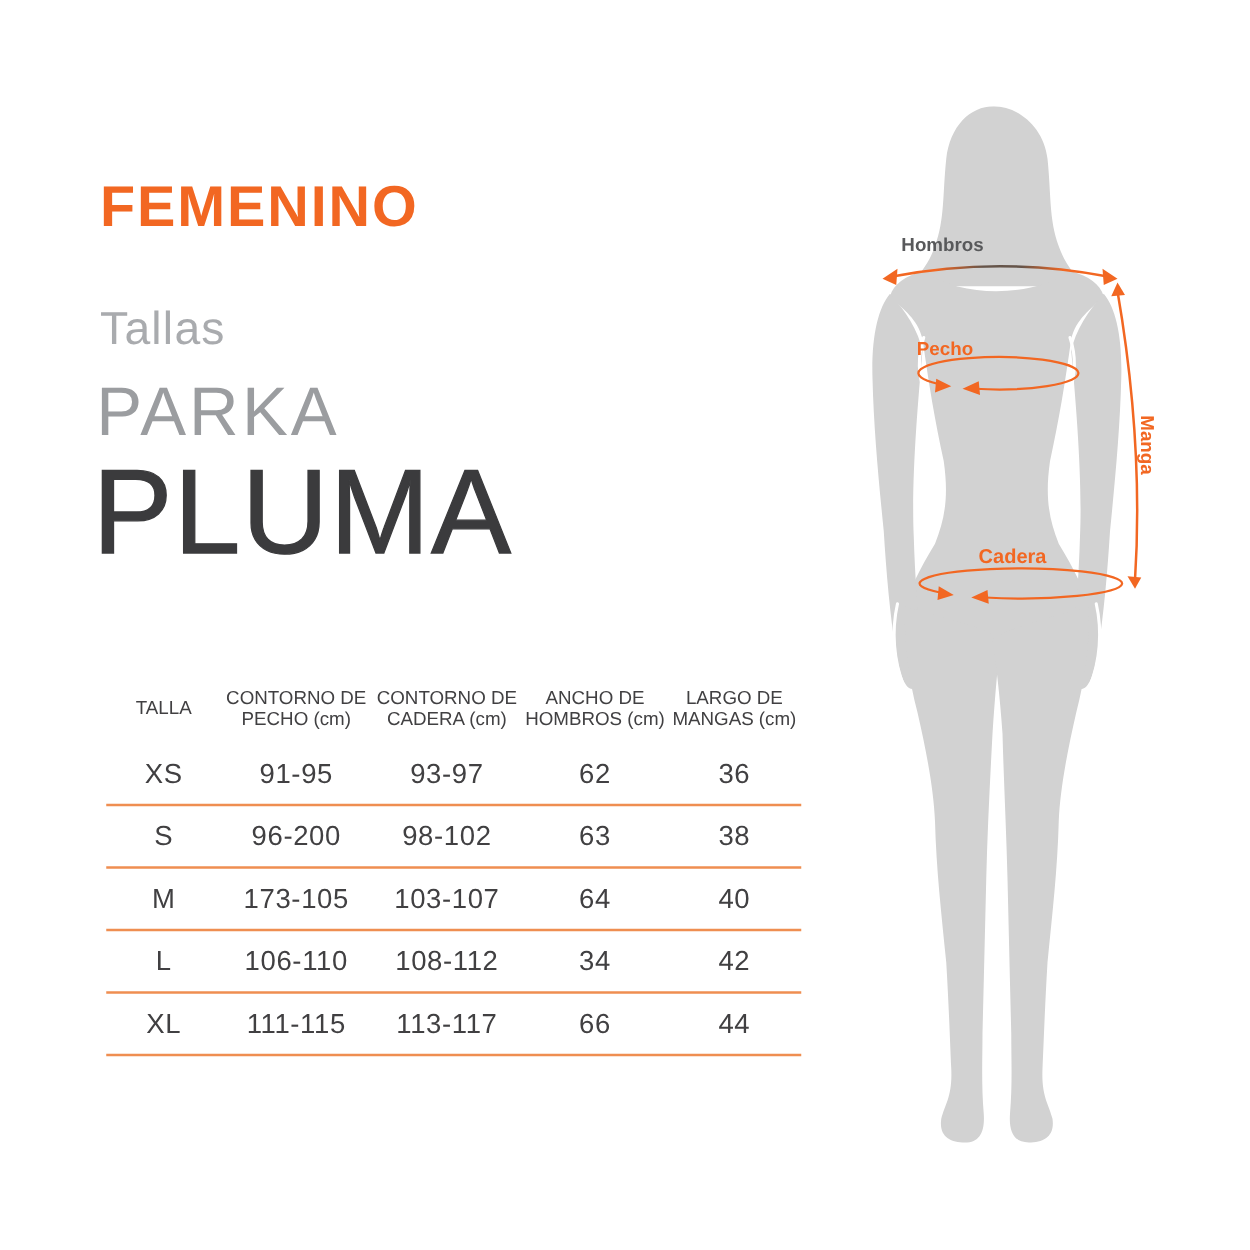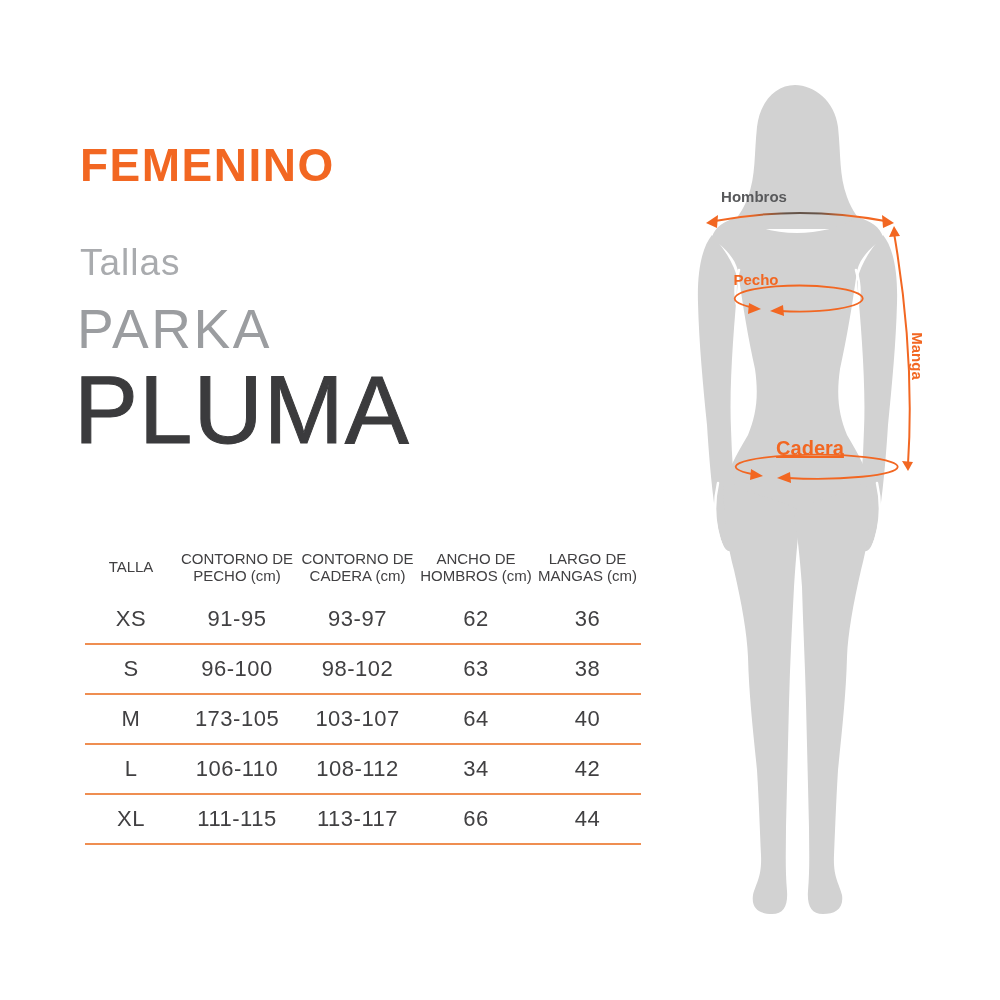--- a/index.html
+++ b/index.html
@@ -41,21 +41,21 @@
   #annotation-svg{left:660px;top:80px;}
   .sil{fill:var(--silhouette-gray);}
   .crease{fill:none;stroke:#ffffff;stroke-width:2.5;stroke-linecap:round;}
   .meas-line{fill:none;stroke:var(--accent-orange);stroke-width:2;stroke-linecap:round;}
   .meas-loop{fill:none;stroke:var(--accent-orange);stroke-width:1.8;stroke-linecap:round;}
   .arrow-head{fill:var(--accent-orange);}
   .fig-label{font-size:15px;font-weight:bold;color:var(--accent-orange);
     white-space:nowrap;transform:translateX(-50%);}
   #label-hombros{left:754px;top:188px;font-weight:bold;color:var(--label-gray);}
   #label-pecho{left:756px;top:271px;}
-  #label-cadera{left:810px;top:437px;font-size:20px;text-decoration:underline;}
+  #label-cadera{left:810px;top:437px;font-size:16px;}
   #label-manga{left:917px;top:356px;transform:translate(-50%,-50%) rotate(90deg);}
 </style>
 </head>
 <body>
 
 <div class="abs" id="category-title">FEMENINO</div>
 <div class="abs" id="subtitle">Tallas</div>
 <div class="abs" id="product-line1">PARKA</div>
 <div class="abs" id="product-line2">PLUMA</div>
 
@@ -85,21 +85,21 @@
 
   <div class="t-grid t-row">
     <div class="cell">XS</div>
     <div class="cell">91-95</div>
     <div class="cell">93-97</div>
     <div class="cell">62</div>
     <div class="cell">36</div>
   </div>
   <div class="t-grid t-row">
     <div class="cell">S</div>
-    <div class="cell">96-100</div>
+    <div class="cell">96-200</div>
     <div class="cell">98-102</div>
     <div class="cell">63</div>
     <div class="cell">38</div>
   </div>
   <div class="t-grid t-row">
     <div class="cell">M</div>
     <div class="cell">173-105</div>
     <div class="cell">103-107</div>
     <div class="cell">64</div>
     <div class="cell">40</div>

